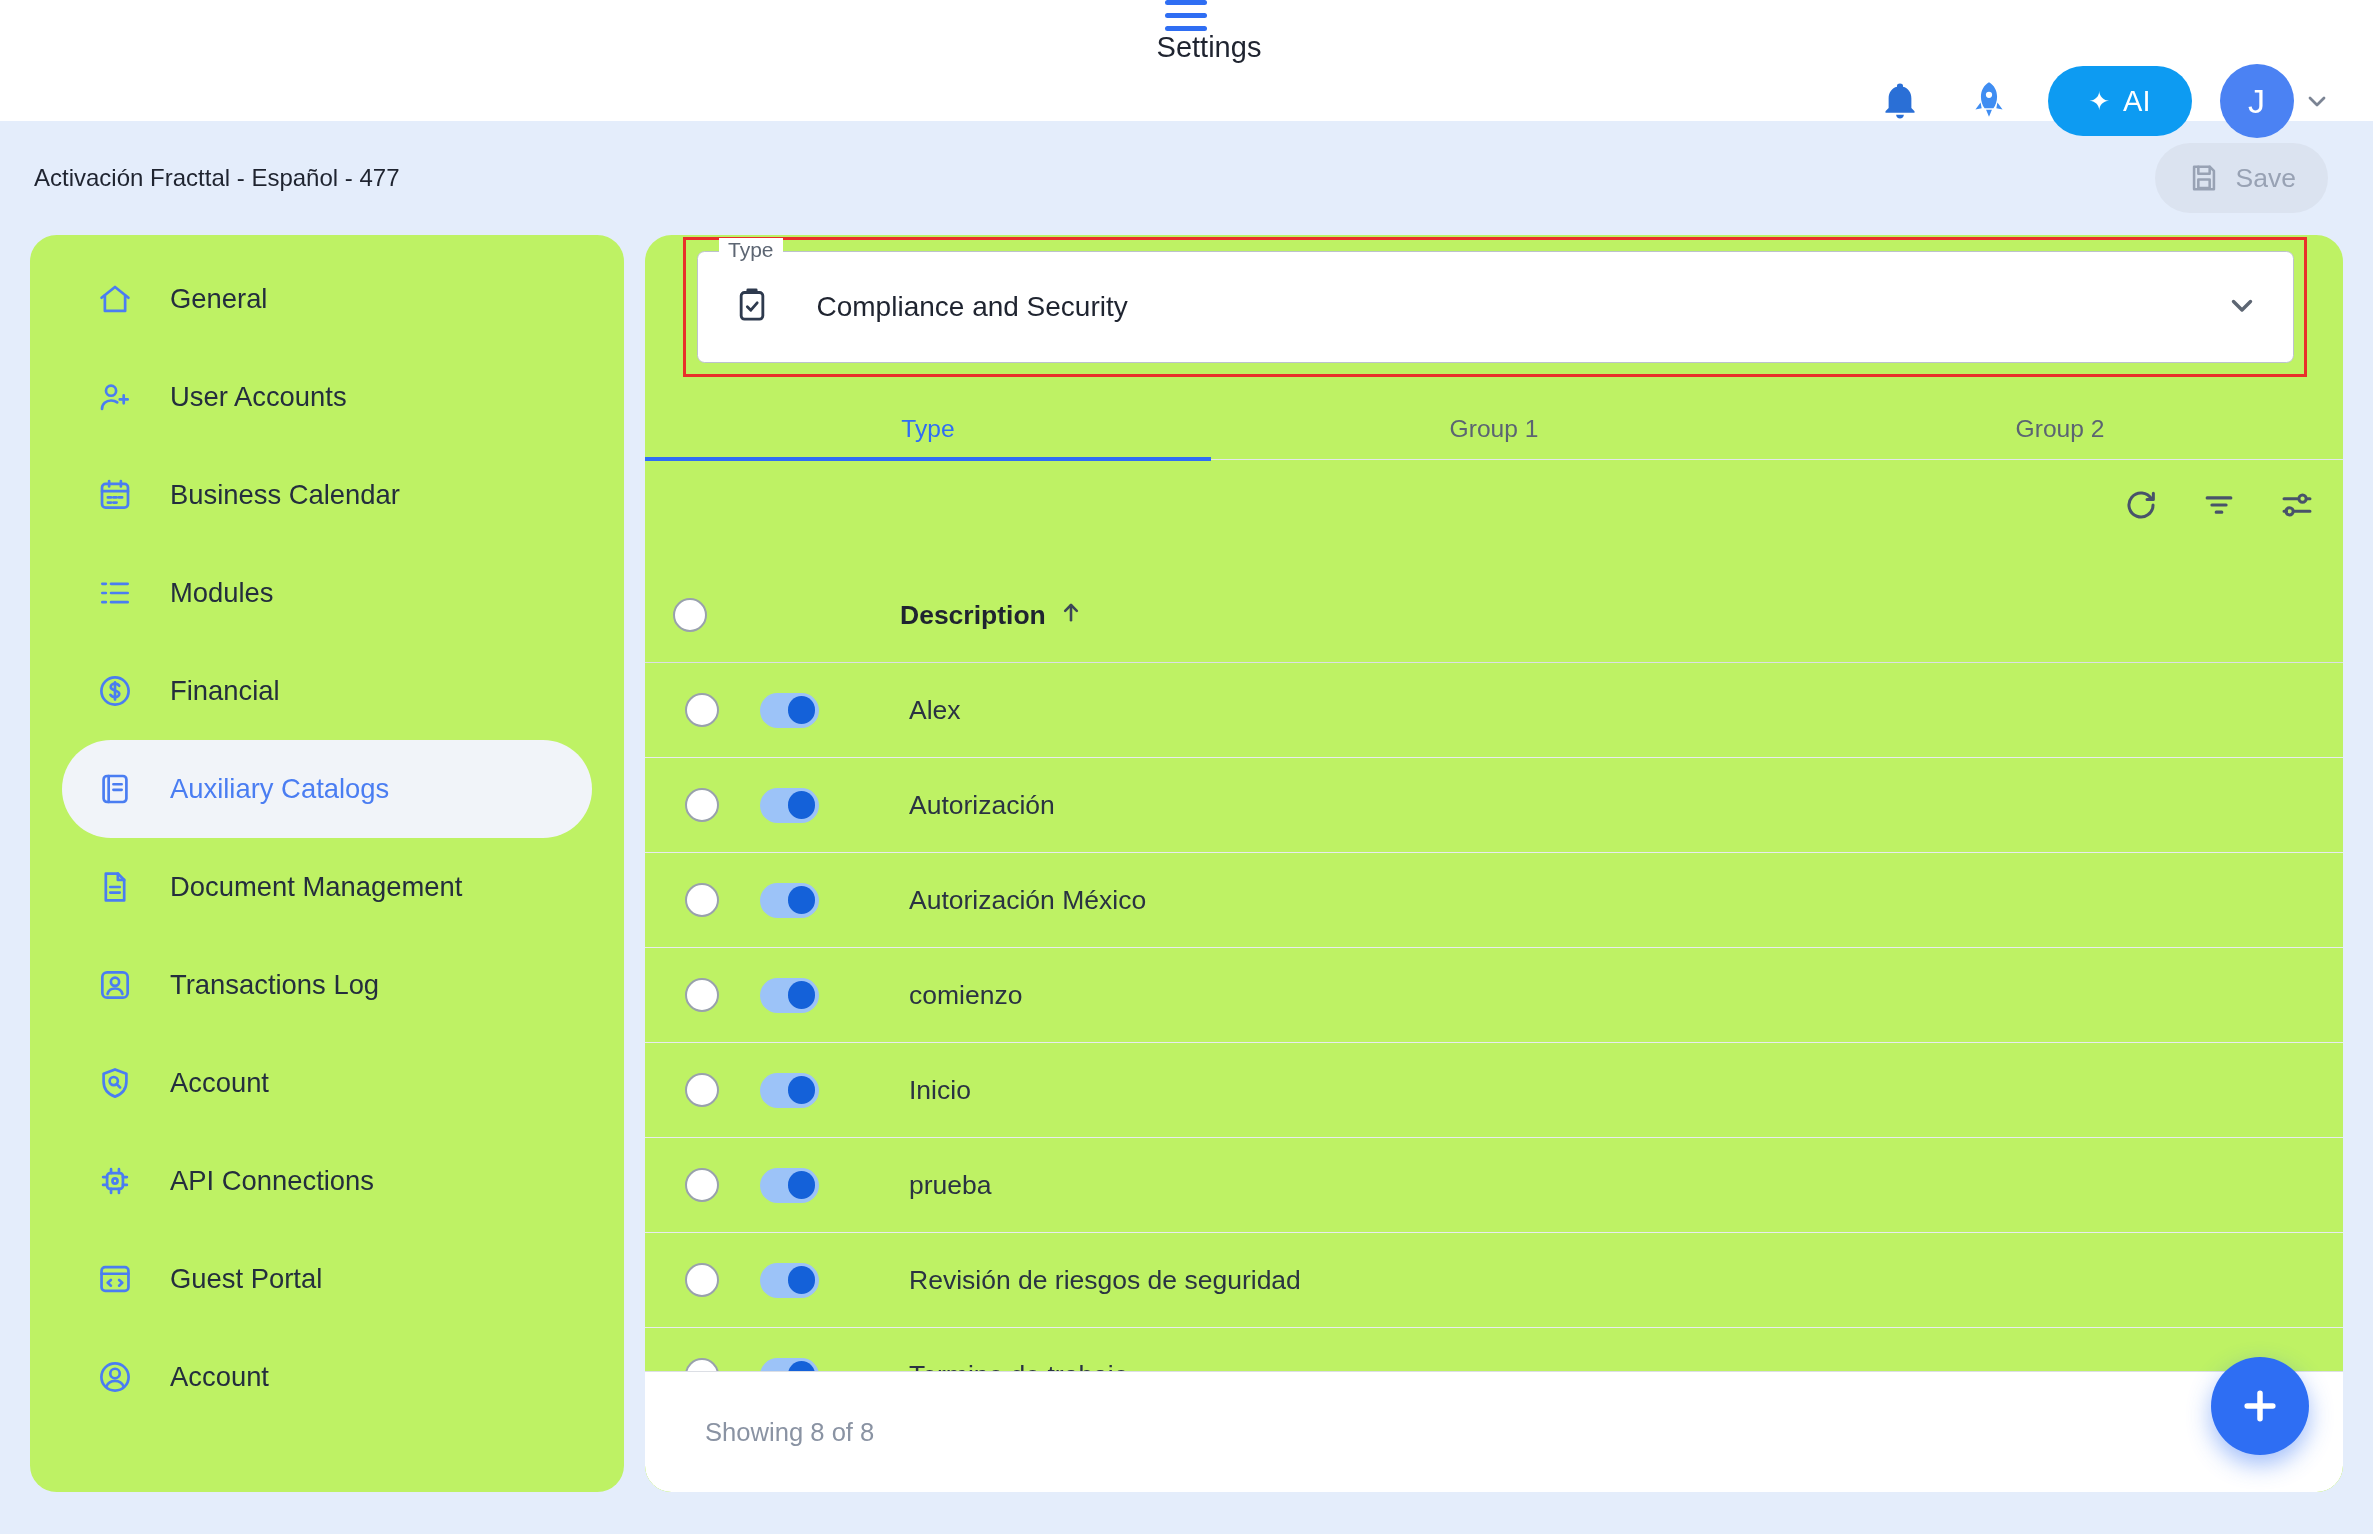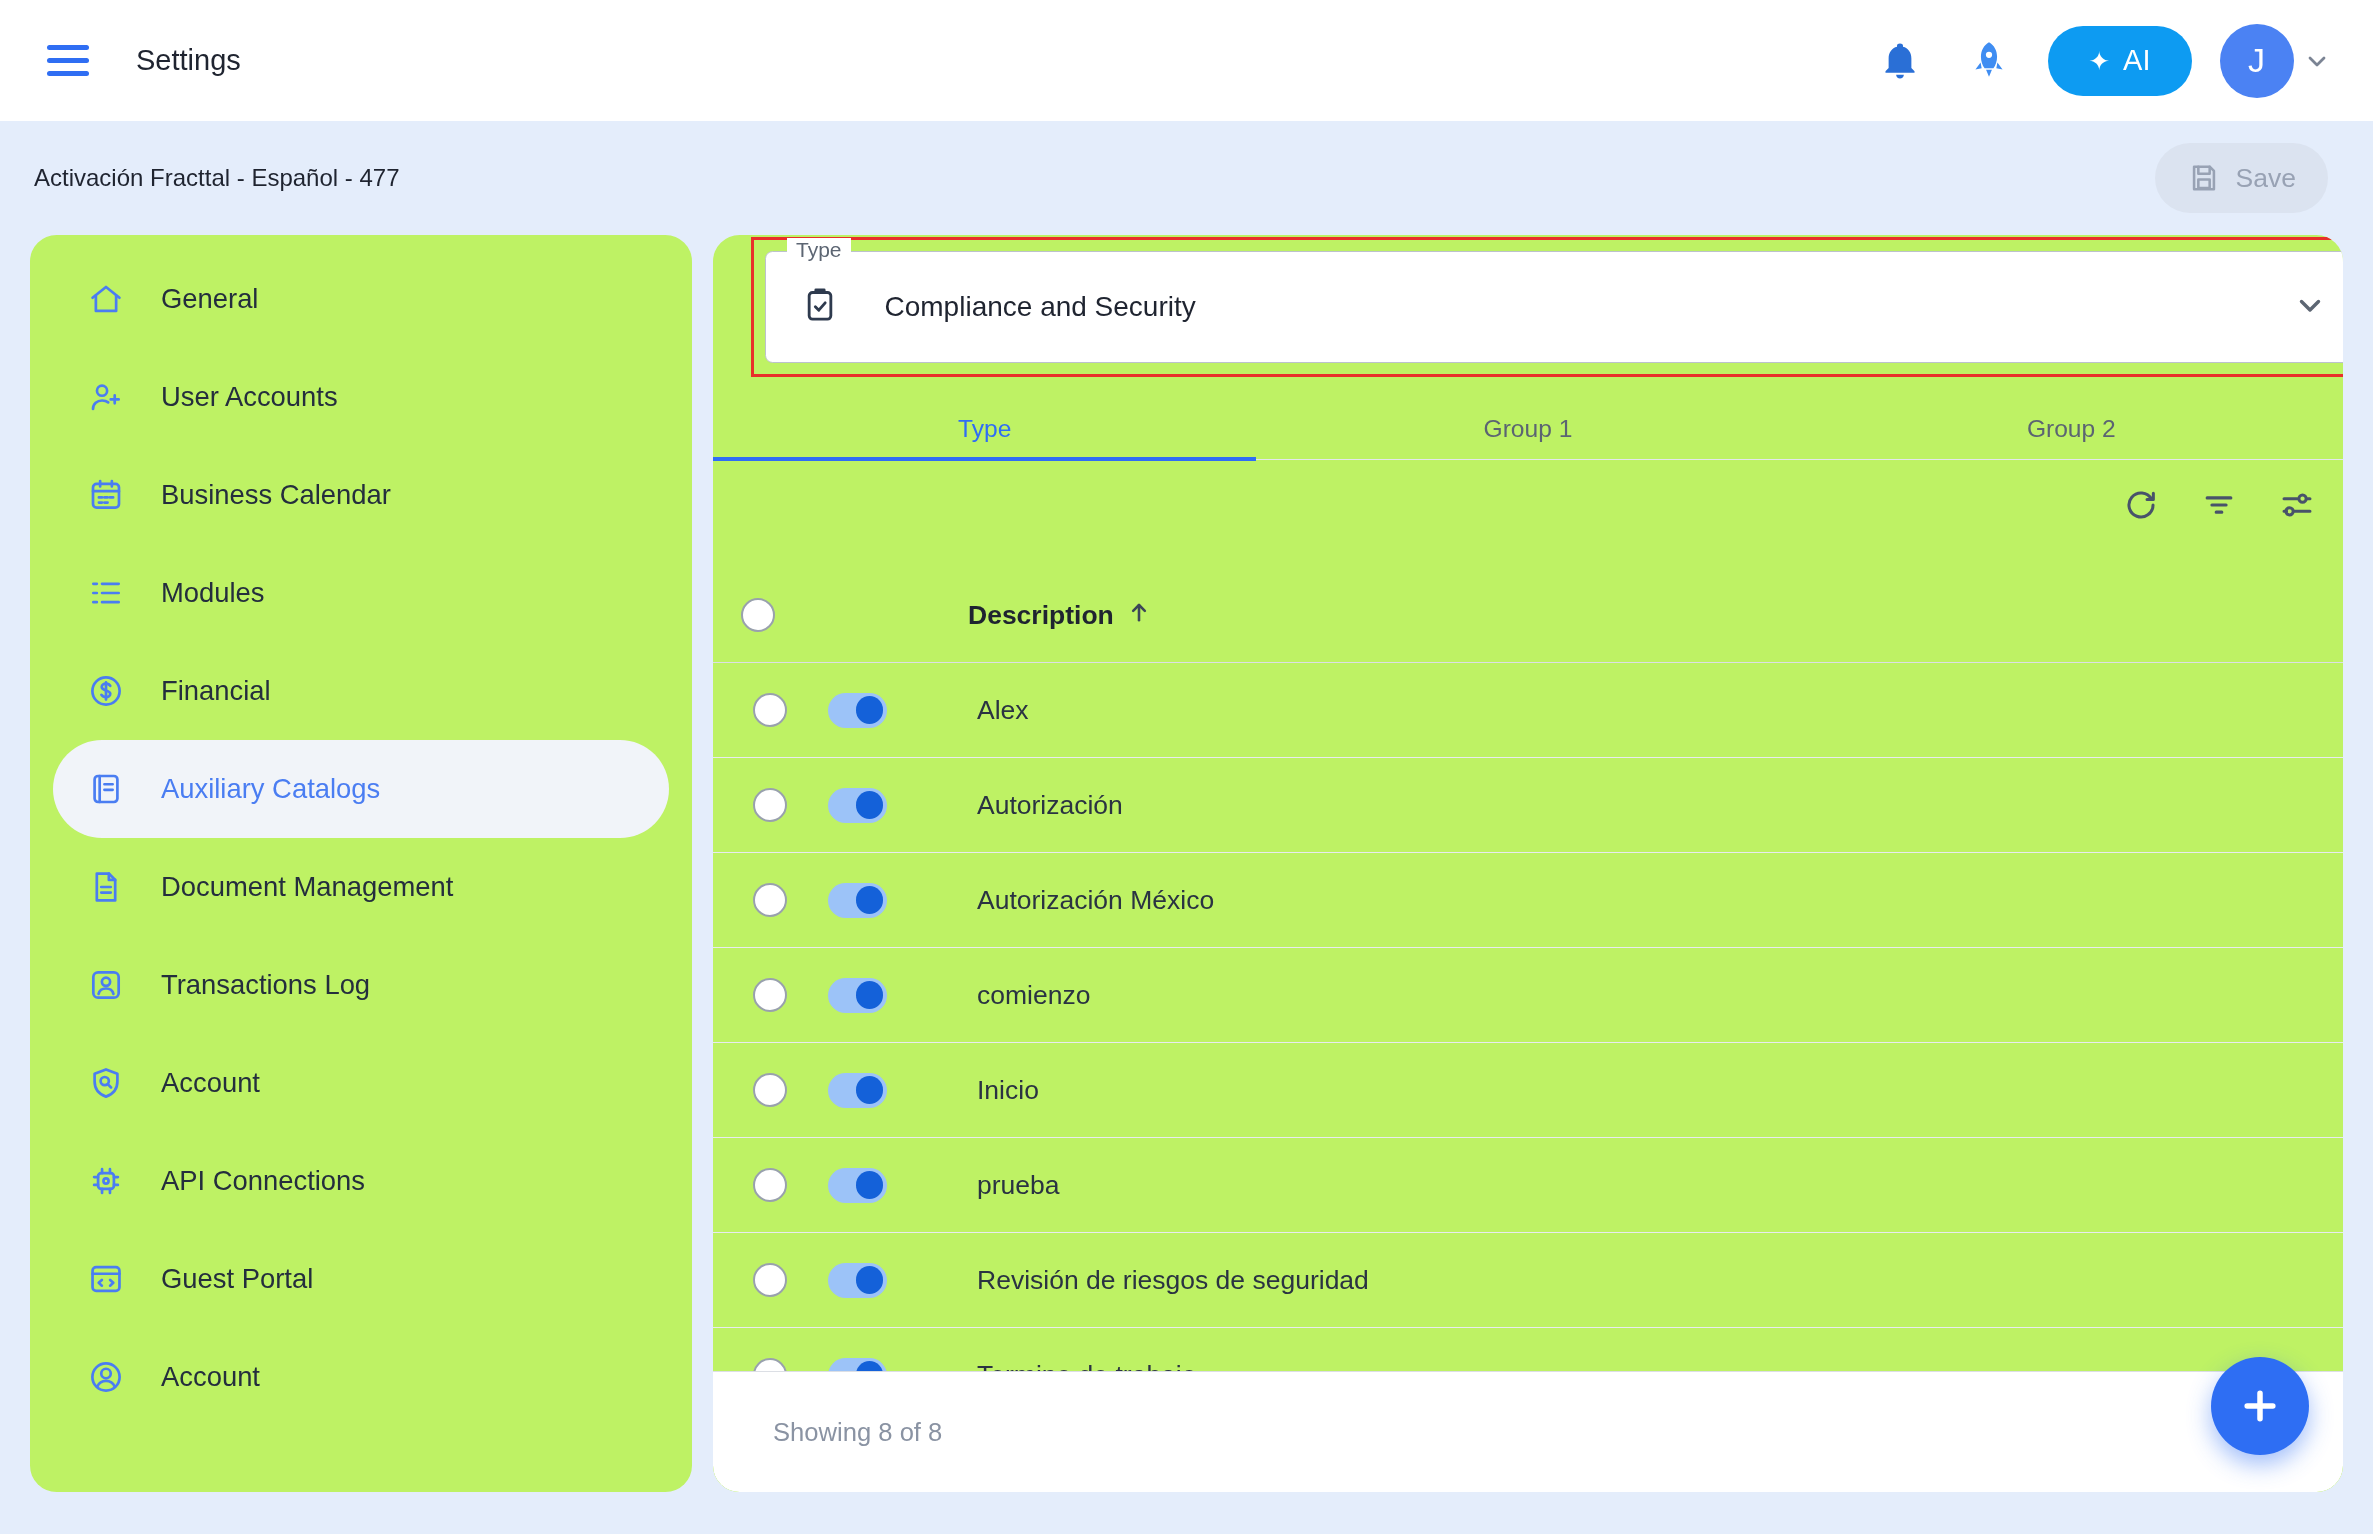--- a/index.html
+++ b/index.html
@@ -1,41 +1,41 @@
 <!DOCTYPE html>
 <html style="font-size:15px"><head>
 <meta charset="utf-8">
 <style>
   * { margin:0; padding:0; box-sizing:border-box; }
   html,body { width:2373px; height:1535px; overflow:hidden; }
   body { font-family:"Liberation Sans", sans-serif; background:#e4edfb; color:#212b3a; }
 
   
-  .topbar { height:121px; background:#ffffff; display:flex; align-items:center; padding:0 42px 0 47px; }
+  .topbar { height:121px; background:#ffffff; display:flex; align-items:center; padding:0 42px 0 47px;flex-direction:column; }
   .hamburger { width:49px; height:42px; display:flex; flex-direction:column; justify-content:center; gap:8.5px; cursor:pointer; }
   .hamburger span { display:block; width:42px; height:4.7px; border-radius:2.8px; background:#2f6ef3; }
   .topbar-title { font-size:29px; font-weight:500; color:#1f2430; margin-left:40px; }
   .topbar-right { margin-left:auto; display:flex; align-items:center; gap:28px; }
   .icon-btn { width:61px; height:61px; display:flex; align-items:center; justify-content:center; border-radius:50%; cursor:pointer; }
   .ai-btn { height:70px; min-width:144px; border-radius:38px; background:#0d9bf2; color:#fff; display:flex; align-items:center; justify-content:center; gap:13.2px; font-size:29px; font-weight:500; cursor:pointer; padding:0 32px; }
   .ai-spark { font-size:25.6px; }
   .avatar-wrap { display:flex; align-items:center; gap:9.5px; cursor:pointer; }
   .avatar { width:74px; height:74px; border-radius:50%; background:#4b82f3; color:#fff; font-size:34px; font-weight:500; display:flex; align-items:center; justify-content:center; }
 
   
   .subheader { height:114px; display:flex; align-items:center; padding:0 45px 0 34px; }
   .breadcrumb { font-size:24px; color:#1f2430; }
   .save-btn { margin-left:auto; height:70px; border-radius:36px; background:#dbe3f0; color:#98a2b4; font-size:26.5px; display:flex; align-items:center; gap:15px; padding:0 32px; cursor:default; }
 
   
   .content { display:flex; gap:21px; padding:0 30px; }
   .card { background:#bef264; border-radius:26.5px; }
 
   
-  .sidebar { width:662px; height:1257px; padding:15px 8px; flex:none; }
+  .sidebar { width:594px; height:1257px; padding:15px 17px; flex:none; }
   .side-item { height:98px; display:flex; align-items:center; margin:0 15px; padding-left:34px; border-radius:49px; cursor:pointer; }
   .side-item .sicon { width:38px; height:38px; flex:none; display:flex; align-items:center; justify-content:center; }
   .side-item .sicon svg { width:38px; height:38px; stroke:#4a7df2; fill:none; stroke-width:1.7; stroke-linecap:round; stroke-linejoin:round; }
   .side-item .slabel { margin-left:36px; font-size:27.4px; color:#242e3d; }
   .side-item.active { background:#f1f4f9; }
   .side-item.active .slabel { color:#4a7df2; }
 
   
   .main { position:relative; flex:1; height:1257px; overflow:hidden; }
 

